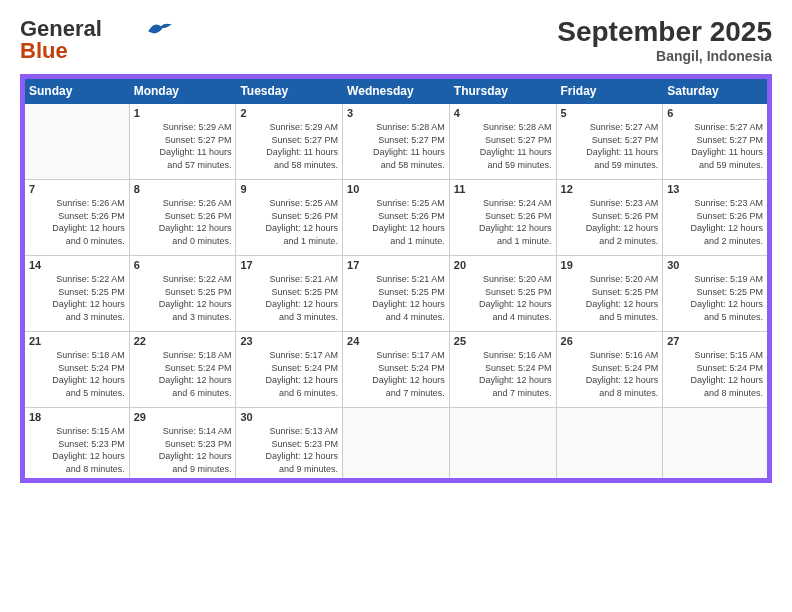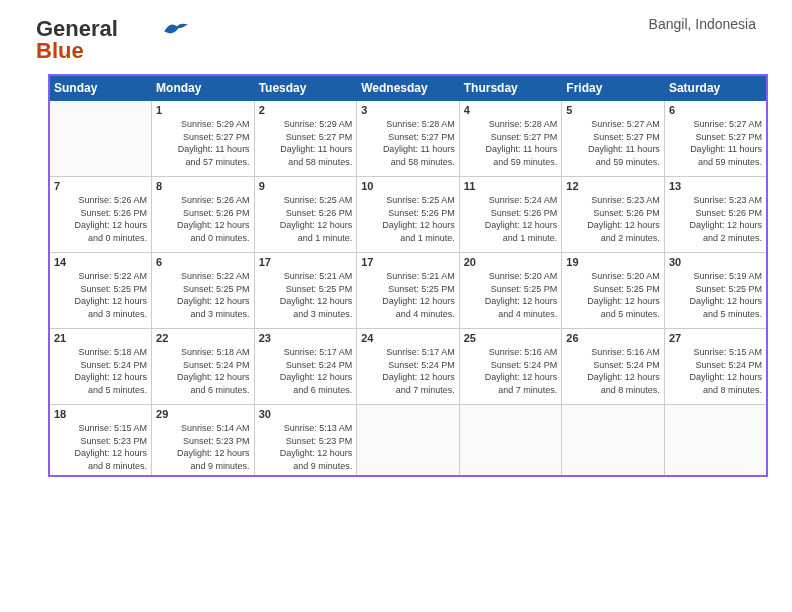--- a/index.html
+++ b/index.html
@@ -6,21 +6,21 @@
     body {
       font-family: Arial, sans-serif;
       background: #fff;
       width: 792px;
       height: 612px;
       overflow: hidden;
     }
     .page {
       width: 792px;
       height: 612px;
-      padding: 16px 36px;
+      padding: 16px 20px;
       background: #fff;
     }
     .header {
       display: flex;
       justify-content: space-between;
       align-items: flex-start;
       margin-bottom: 10px;
     }
     .logo {
       display: flex;
@@ -37,27 +37,26 @@
       text-align: right;
     }
     .title-block h1 {
       font-size: 28px;
       font-weight: bold;
       color: #333;
     }
     .title-block h2 {
       font-size: 14px;
       color: #555;
-      font-weight: normal;
+      font-weight: bold;
     }
     .calendar {
       width: 100%;
       border-collapse: collapse;
-      border: 2px solid #8b5cf6;
-      margin-left: 12px;
+      border: 5px solid #8b5cf6;
     }
     .calendar th {
       background: #1a5fa8;
       color: #fff;
       font-size: 12px;
       padding: 5px 4px;
       text-align: left;
       border: 1px solid #1a5fa8;
     }
     .calendar td {
@@ -96,20 +95,21 @@
     <div class="logo">
       <div style="display:flex;align-items:center;">
         <span style="font-size:22px;font-weight:bold;color:#333;">General</span>
         <svg class="logo-bird" viewBox="0 0 30 20">
           <path d="M2,14 Q8,2 16,8 Q20,4 28,6 Q22,10 18,10 Q14,16 8,16 Z" fill="#1a5fa8"></path>
         </svg>
       </div>
       <span style="font-size:22px;font-weight:bold;color:#c2410c;margin-top:-4px;">Blue</span>
     </div>
     <div class="title-block">
+      <h1>September 2025</h1>
       <h2>Bangil, Indonesia</h2>
     </div>
   </div>
 
   <table class="calendar">
     <thead>
       <tr>
         <th>Sunday</th>
         <th>Monday</th>
         <th>Tuesday</th>

